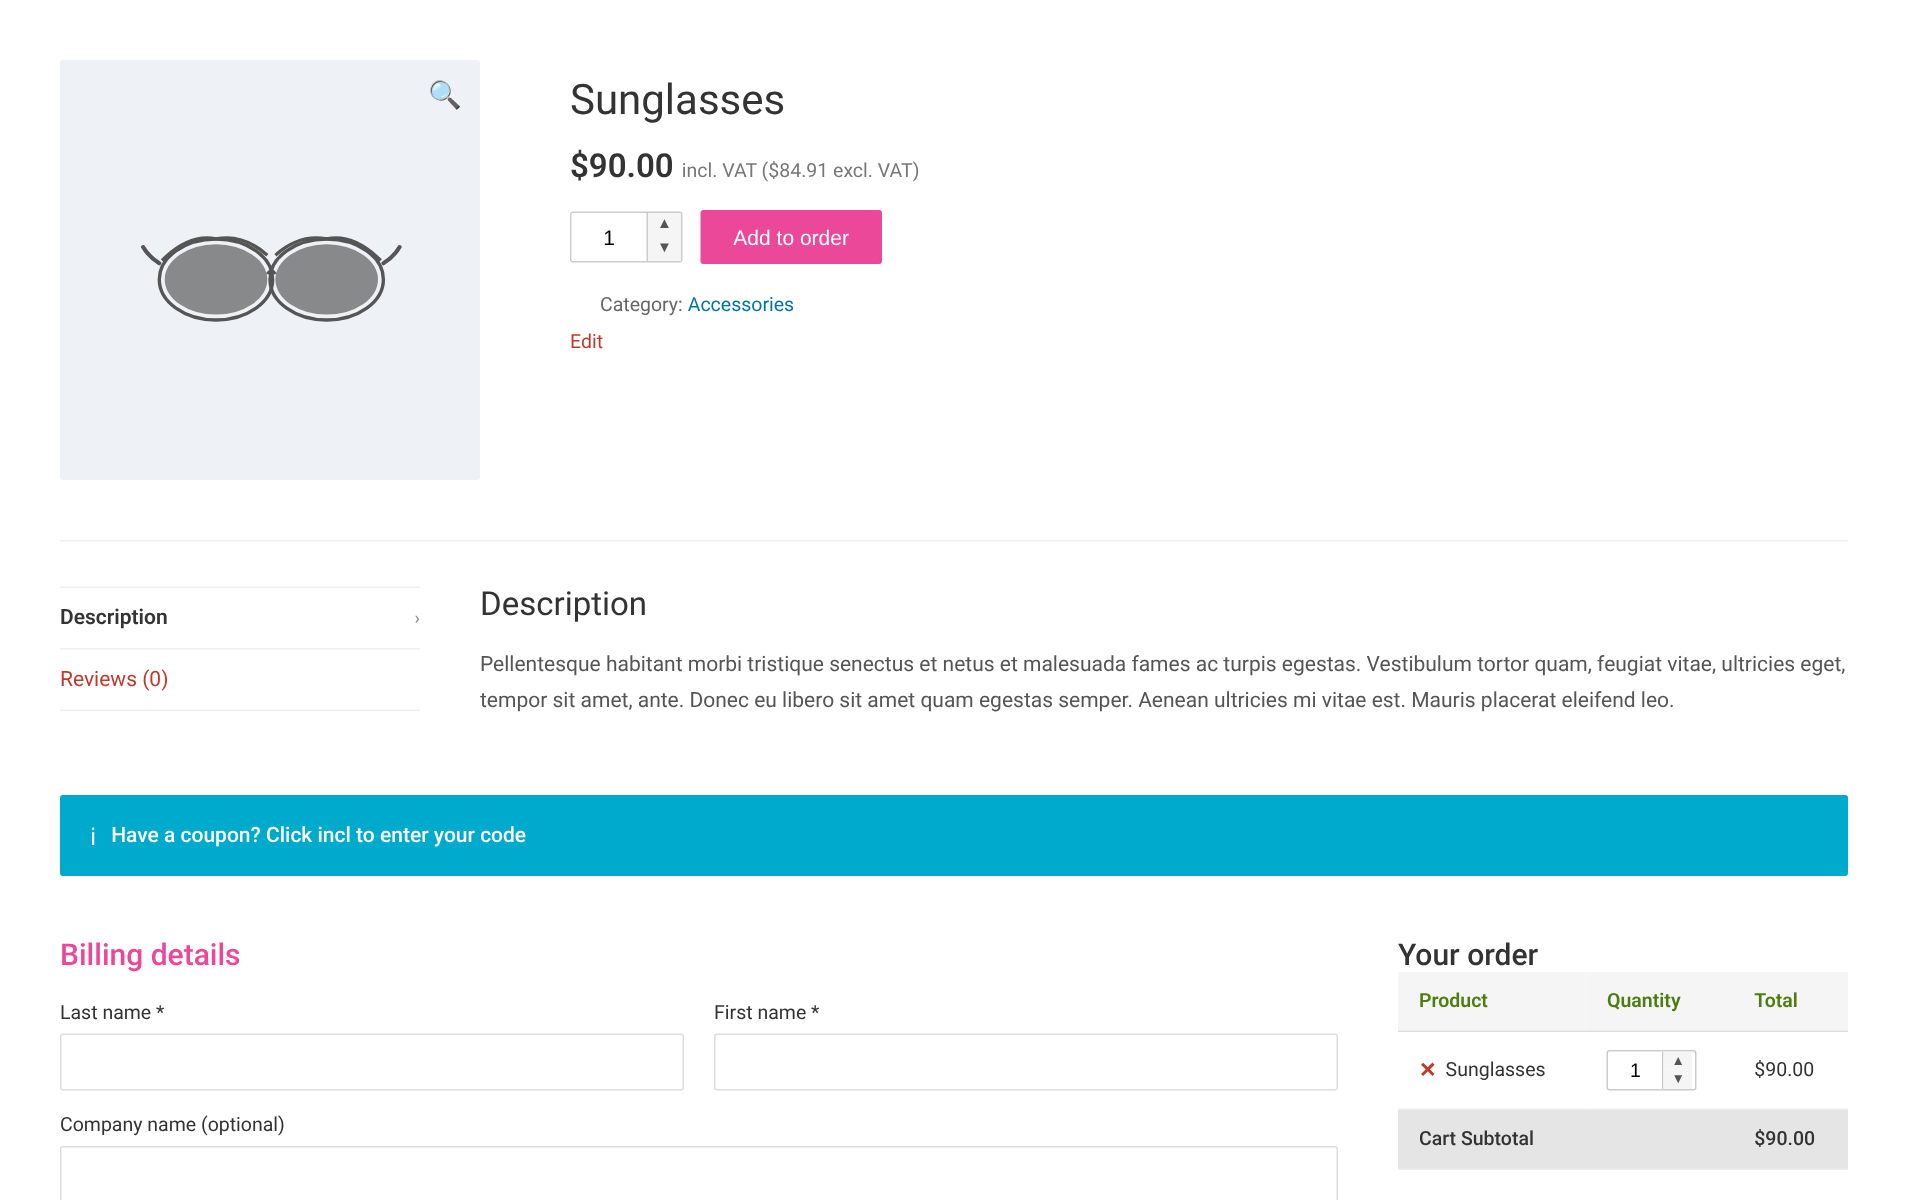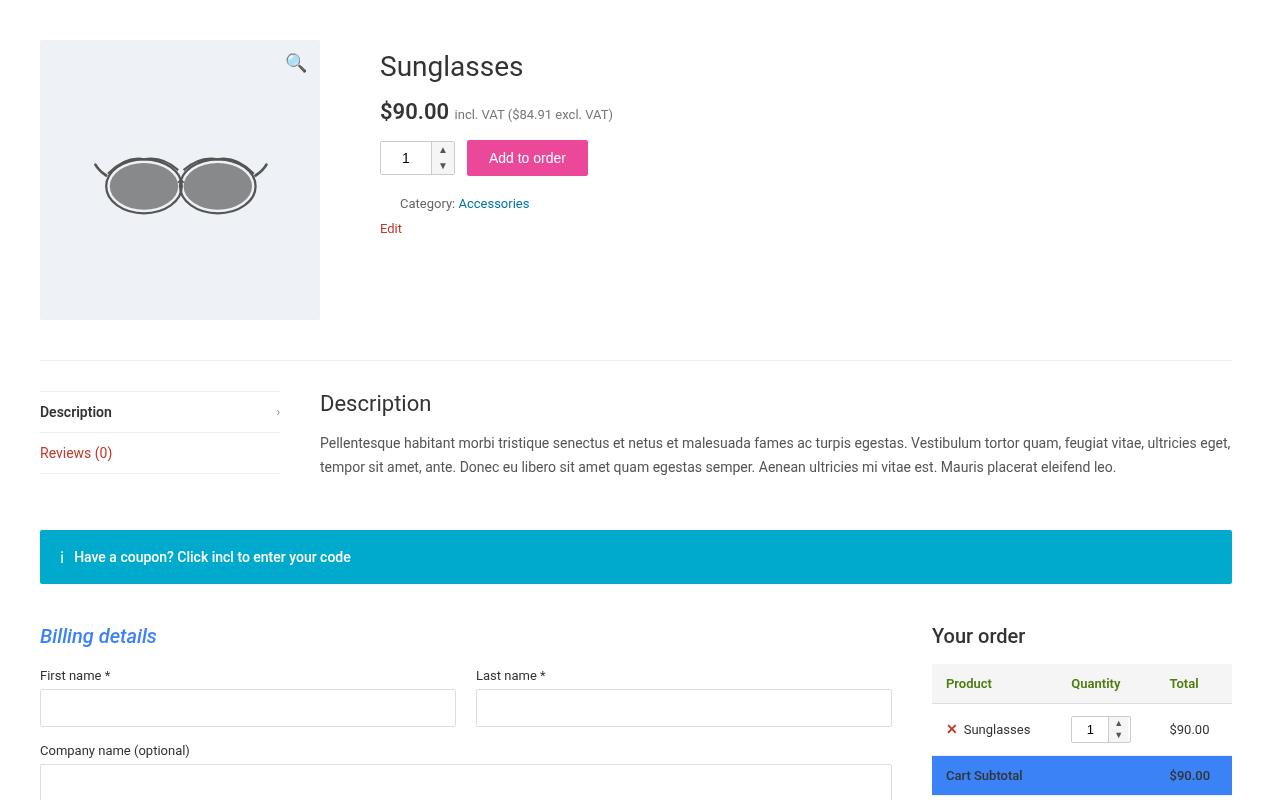--- a/index.html
+++ b/index.html
@@ -111,41 +111,41 @@
       margin: 20px 0;
       cursor: pointer;
     }
     .coupon-banner .info-icon { font-size: 16px; }
     .coupon-banner-text { font-size: 14px; font-weight: 500; }
     
     
     .checkout-section { display: flex; gap: 40px; padding: 20px 0; }
     
     .billing-details { flex: 1; }
-    .billing-title { font-size: 20px; font-weight: 500; margin-bottom: 20px; color: #3b82f6; font-style: italic; }
+    .billing-title { font-size: 20px; font-weight: 500; margin-bottom: 20px; color: #ec4899; }
     
     .form-row { display: flex; gap: 20px; margin-bottom: 16px; }
     .form-group { flex: 1; display: flex; flex-direction: column; gap: 6px; }
     
     .form-label { font-size: 13px; color: #333; }
     .form-label .required { color: #333; }
     
     .form-input { 
       border: 1px solid #ddd; 
       border-radius: 2px; 
       padding: 10px 12px; 
       font-size: 14px; 
       outline: none; 
       background: #fff;
       width: 100%;
     }
     
     
     .your-order { width: 300px; min-width: 300px; }
-    .your-order-title { font-size: 20px; font-weight: 500; margin-bottom: 16px; color: #333; }
+    .your-order-title { font-size: 20px; font-weight: 500; margin-bottom: 0; color: #333; }
     
     .order-table { width: 100%; border-collapse: collapse; }
     .order-table th { 
       padding: 12px 14px; 
       text-align: left; 
       font-size: 13px; 
       font-weight: 600; 
       color: #4d7c0f; 
       background: #f5f5f5; 
       border-bottom: 1px solid #ddd;
@@ -174,21 +174,21 @@
     .order-qty-arrow { 
       background: #f5f5f5; 
       border: none; 
       cursor: pointer; 
       padding: 1px 5px; 
       font-size: 9px; 
       color: #555; 
       line-height: 1.2;
     }
     
-    .cart-subtotal-row td { font-weight: 500; background: #3b82f6; }
+    .cart-subtotal-row td { font-weight: 500; background: #e5e5e5; }
     
     
     .sunglasses-svg { width: 180px; height: 100px; }
   </style>
 </head>
 <body>
 
 <div class="page-container">
 
   <div class="product-section">
@@ -270,27 +270,27 @@
   </div>
 
   <div class="checkout-section">
 
     <div class="billing-details">
       <h2 class="billing-title">Billing details</h2>
 
       <div class="form-row">
         <div class="form-group">
           <label class="form-label">
-            <span>First name</span><span class="required"> *</span>
+            <span>Last name</span><span class="required"> *</span>
           </label>
           <input type="text" class="form-input" style="">
         </div>
         <div class="form-group">
           <label class="form-label">
-            <span>Last name</span><span class="required"> *</span>
+            <span>First name</span><span class="required"> *</span>
           </label>
           <input type="text" class="form-input" style="">
         </div>
       </div>
 
       <div class="form-row">
         <div class="form-group" style="flex: 1 1 100%;">
           <label class="form-label">Company name (optional)</label>
           <input type="text" class="form-input" style="">
         </div>

